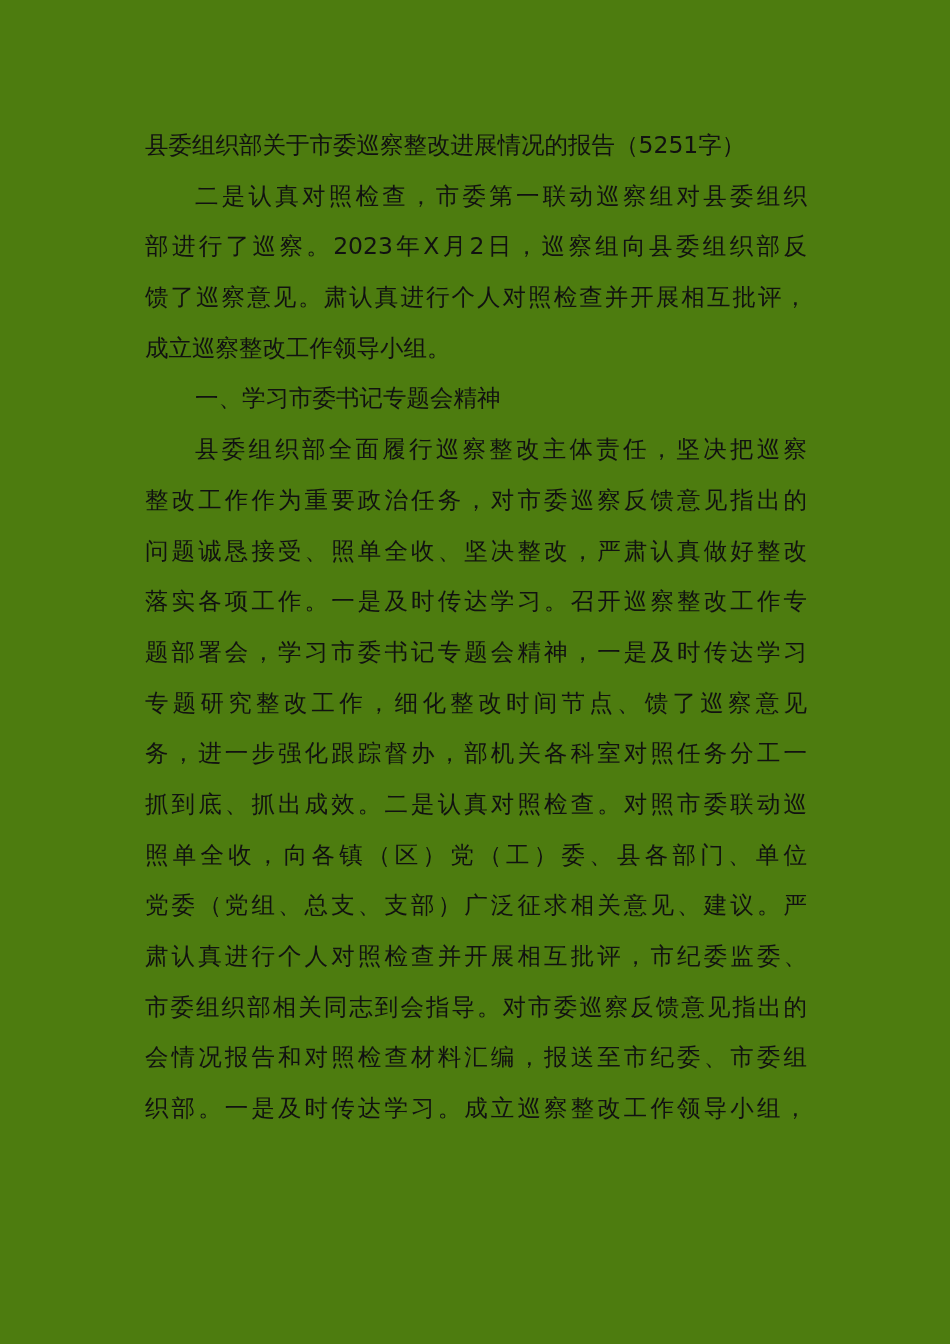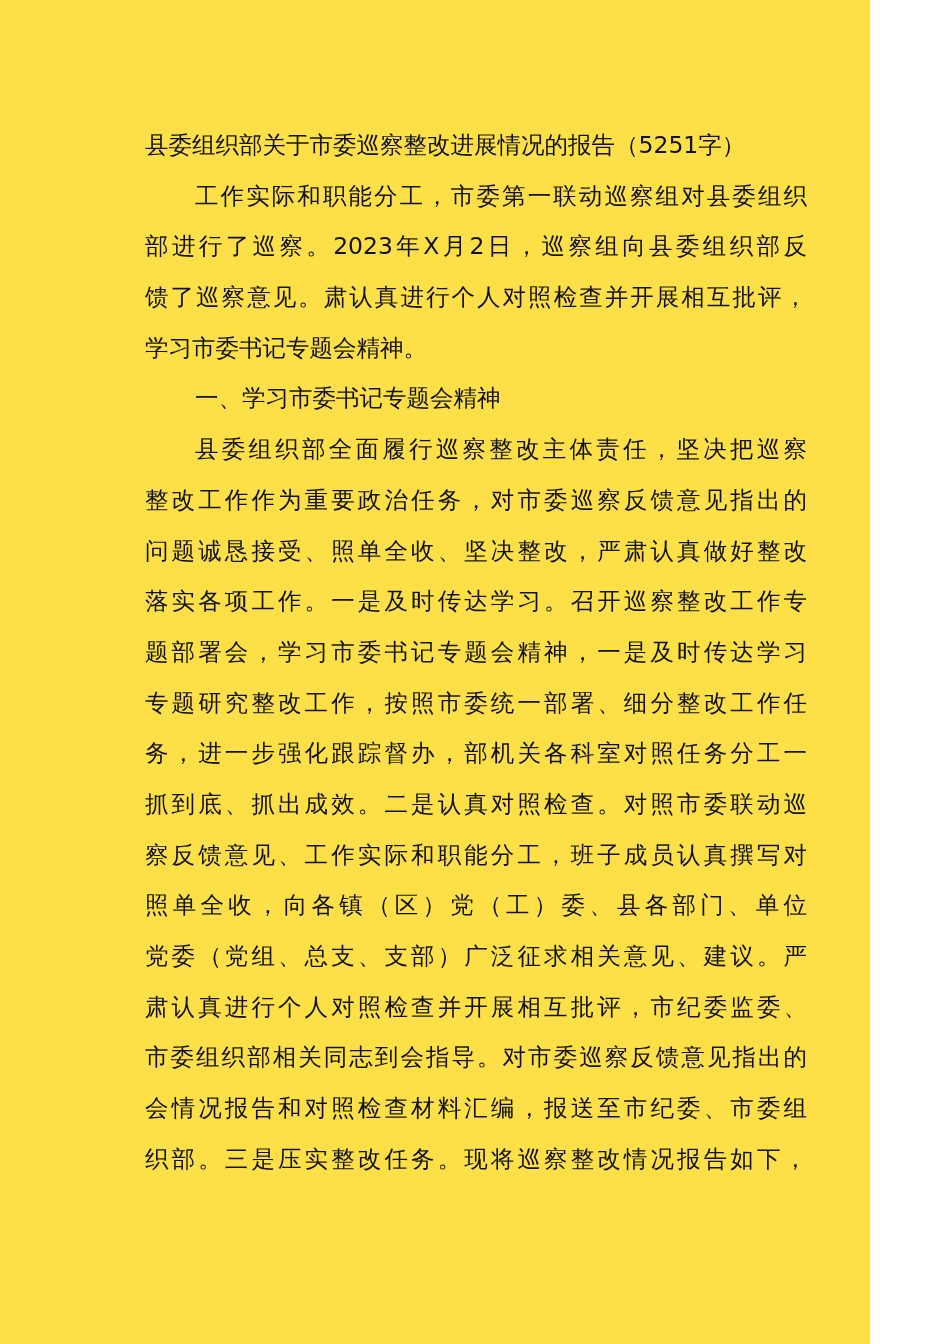--- a/index.html
+++ b/index.html
@@ -1,52 +1,51 @@
 <!DOCTYPE html>
 <html><head>
   <meta charset="utf-8">
   <style>
     html, body { margin: 0; padding: 0; background: #ffffff; }
     body { width: 950px; height: 1344px; position: relative; overflow: hidden; }
     .page {
-      position: absolute; left: 0; top: 0; width: 870px; height: 1344px; background: #fde047;
+      position: absolute; left: 0; top: 0; width: 950px; height: 1344px; background: #4d7c0f;
     }
     .content {
       position: absolute; left: 145px; top: 120px; width: 662px;
       font-family: "DejaVu Sans", "Liberation Sans", sans-serif;
       font-size: 23.5px; color: #111111;
     }
     .line {
       height: 50.7px; line-height: 50.7px; white-space: nowrap;
       text-align: justify; text-align-last: justify;
     }
     .line.last { text-align-last: left; }
     .line.indent { padding-left: 50px; }
     .line.title { text-align-last: left; }
   </style>
 </head>
 <body>
 
 <div class="page">
   <div class="content">
     <div class="line title">县委组织部关于市委巡察整改进展情况的报告（5251字）</div>
-    <div class="line indent">工作实际和职能分工，市委第一联动巡察组对县委组织</div>
+    <div class="line indent">二是认真对照检查，市委第一联动巡察组对县委组织</div>
     <div class="line">部进行了巡察。2023年X月2日，巡察组向县委组织部反</div>
     <div class="line">馈了巡察意见。肃认真进行个人对照检查并开展相互批评，</div>
-    <div class="line last">学习市委书记专题会精神。</div>
+    <div class="line last">成立巡察整改工作领导小组。</div>
     <div class="line indent last">一、学习市委书记专题会精神</div>
     <div class="line indent">县委组织部全面履行巡察整改主体责任，坚决把巡察</div>
     <div class="line">整改工作作为重要政治任务，对市委巡察反馈意见指出的</div>
     <div class="line">问题诚恳接受、照单全收、坚决整改，严肃认真做好整改</div>
     <div class="line">落实各项工作。一是及时传达学习。召开巡察整改工作专</div>
     <div class="line">题部署会，学习市委书记专题会精神，一是及时传达学习</div>
-    <div class="line">专题研究整改工作，按照市委统一部署、细分整改工作任</div>
+    <div class="line">专题研究整改工作，细化整改时间节点、馈了巡察意见</div>
     <div class="line">务，进一步强化跟踪督办，部机关各科室对照任务分工一</div>
     <div class="line">抓到底、抓出成效。二是认真对照检查。对照市委联动巡</div>
-    <div class="line">察反馈意见、工作实际和职能分工，班子成员认真撰写对</div>
     <div class="line">照单全收，向各镇（区）党（工）委、县各部门、单位</div>
     <div class="line">党委（党组、总支、支部）广泛征求相关意见、建议。严</div>
     <div class="line">肃认真进行个人对照检查并开展相互批评，市纪委监委、</div>
     <div class="line">市委组织部相关同志到会指导。对市委巡察反馈意见指出的</div>
     <div class="line">会情况报告和对照检查材料汇编，报送至市纪委、市委组</div>
-    <div class="line">织部。三是压实整改任务。现将巡察整改情况报告如下，</div>
+    <div class="line">织部。一是及时传达学习。成立巡察整改工作领导小组，</div>
   </div>
 </div>
 
 </body></html>

